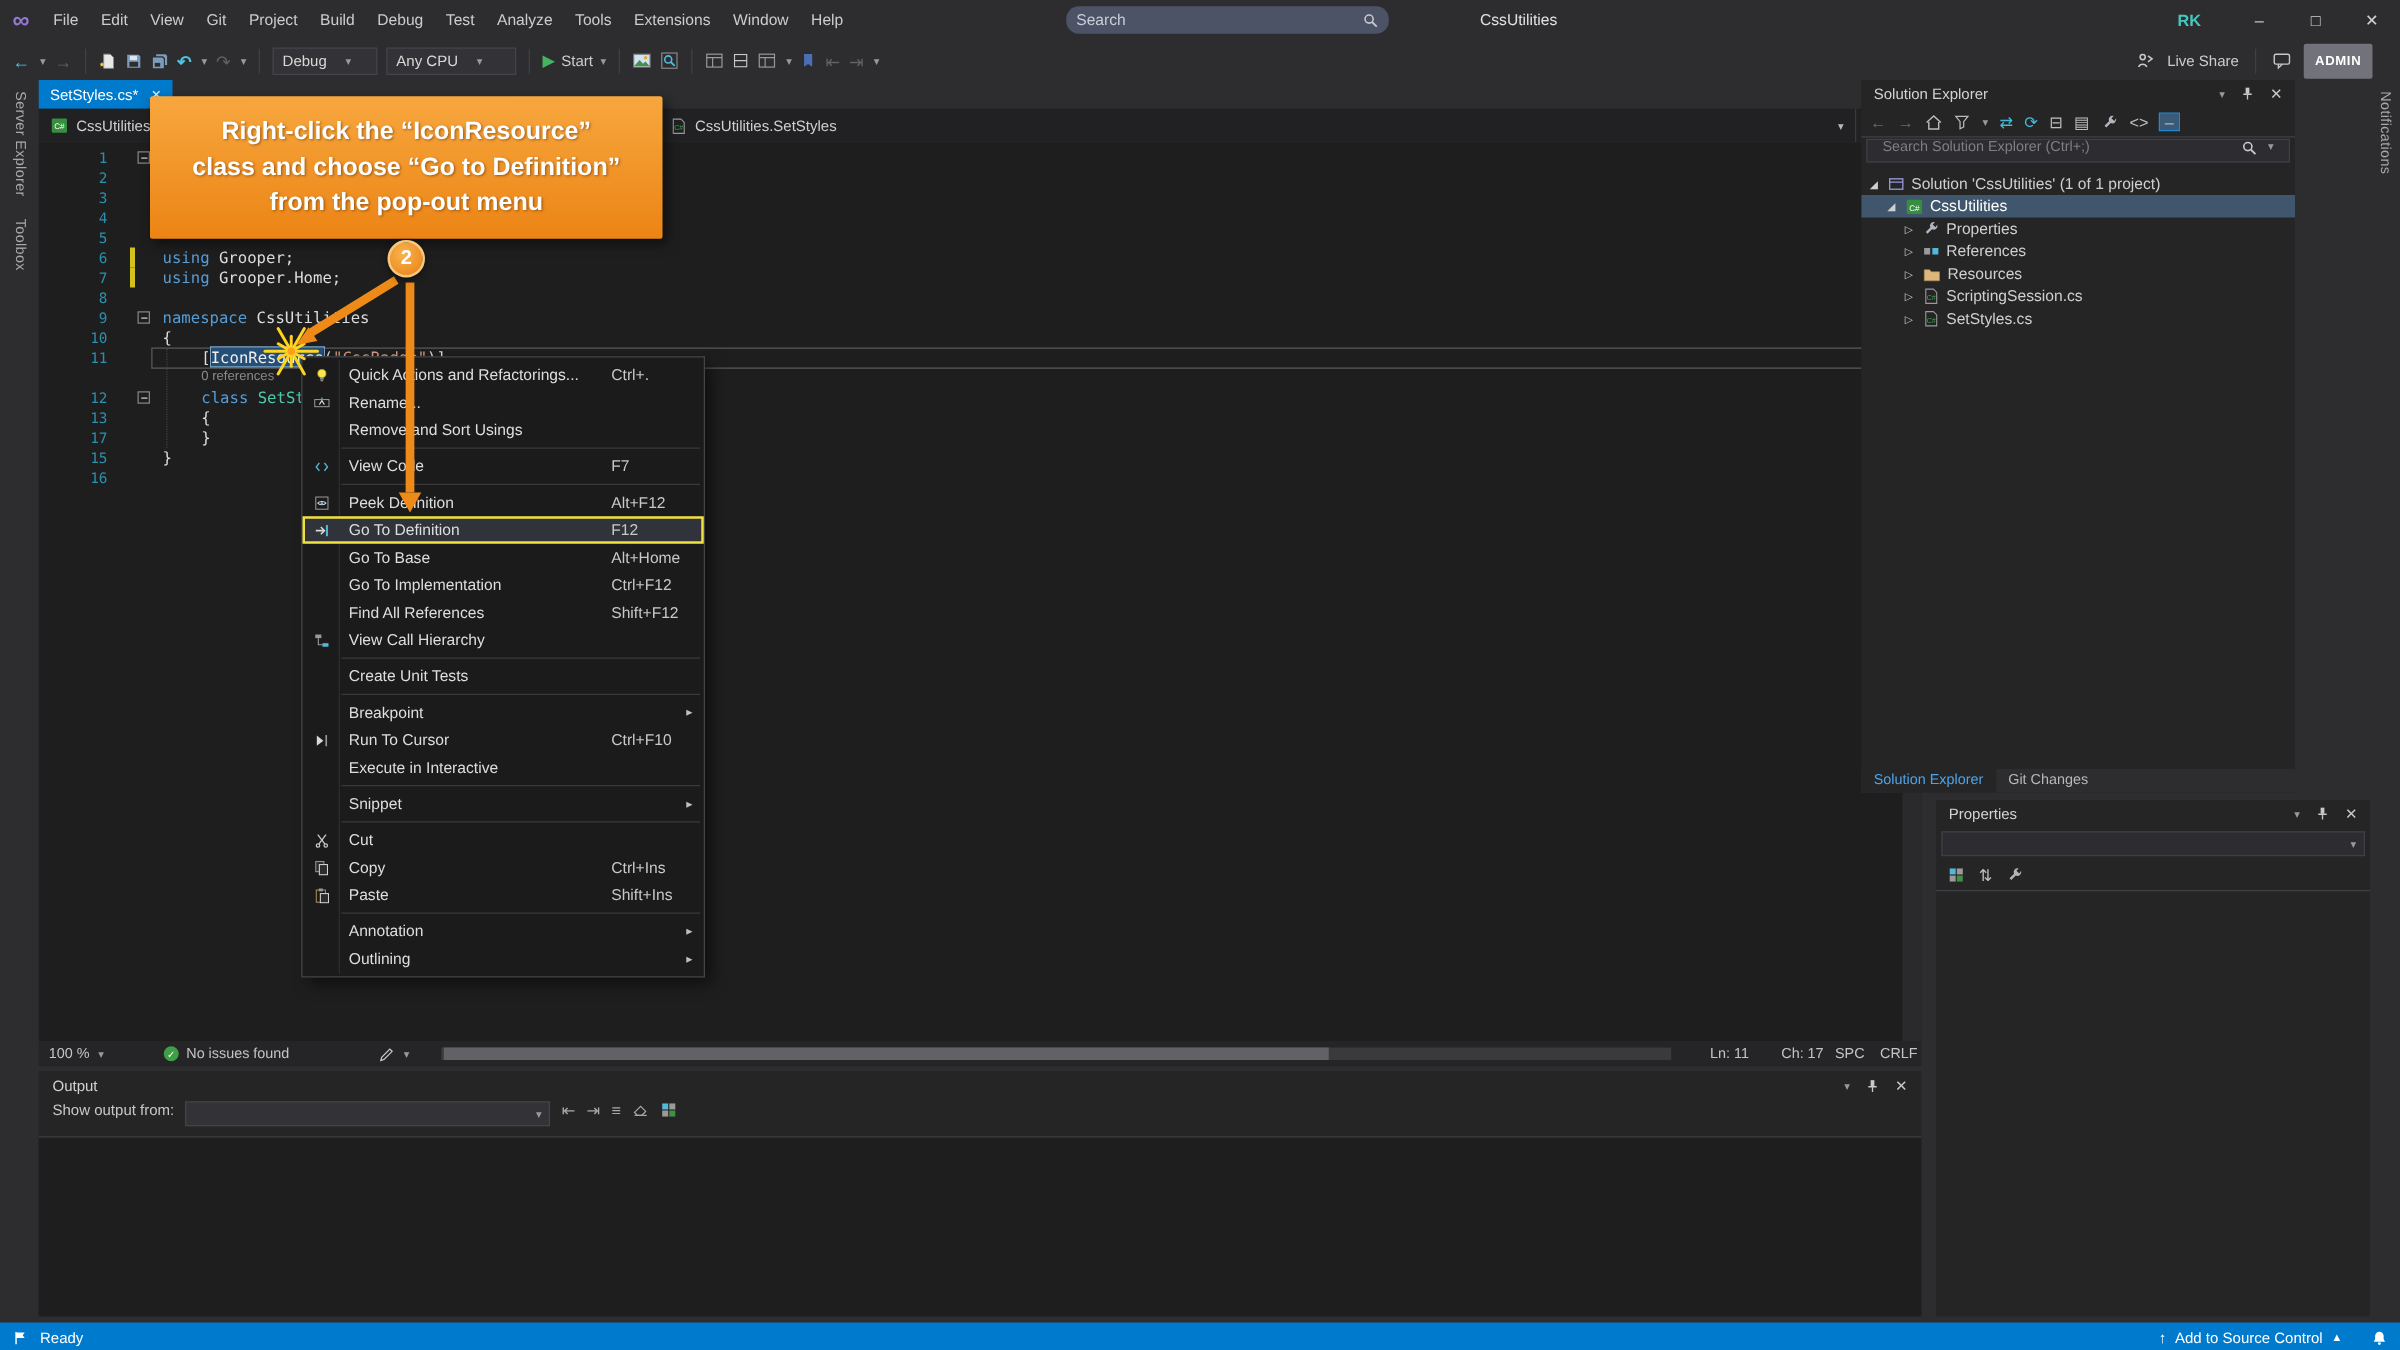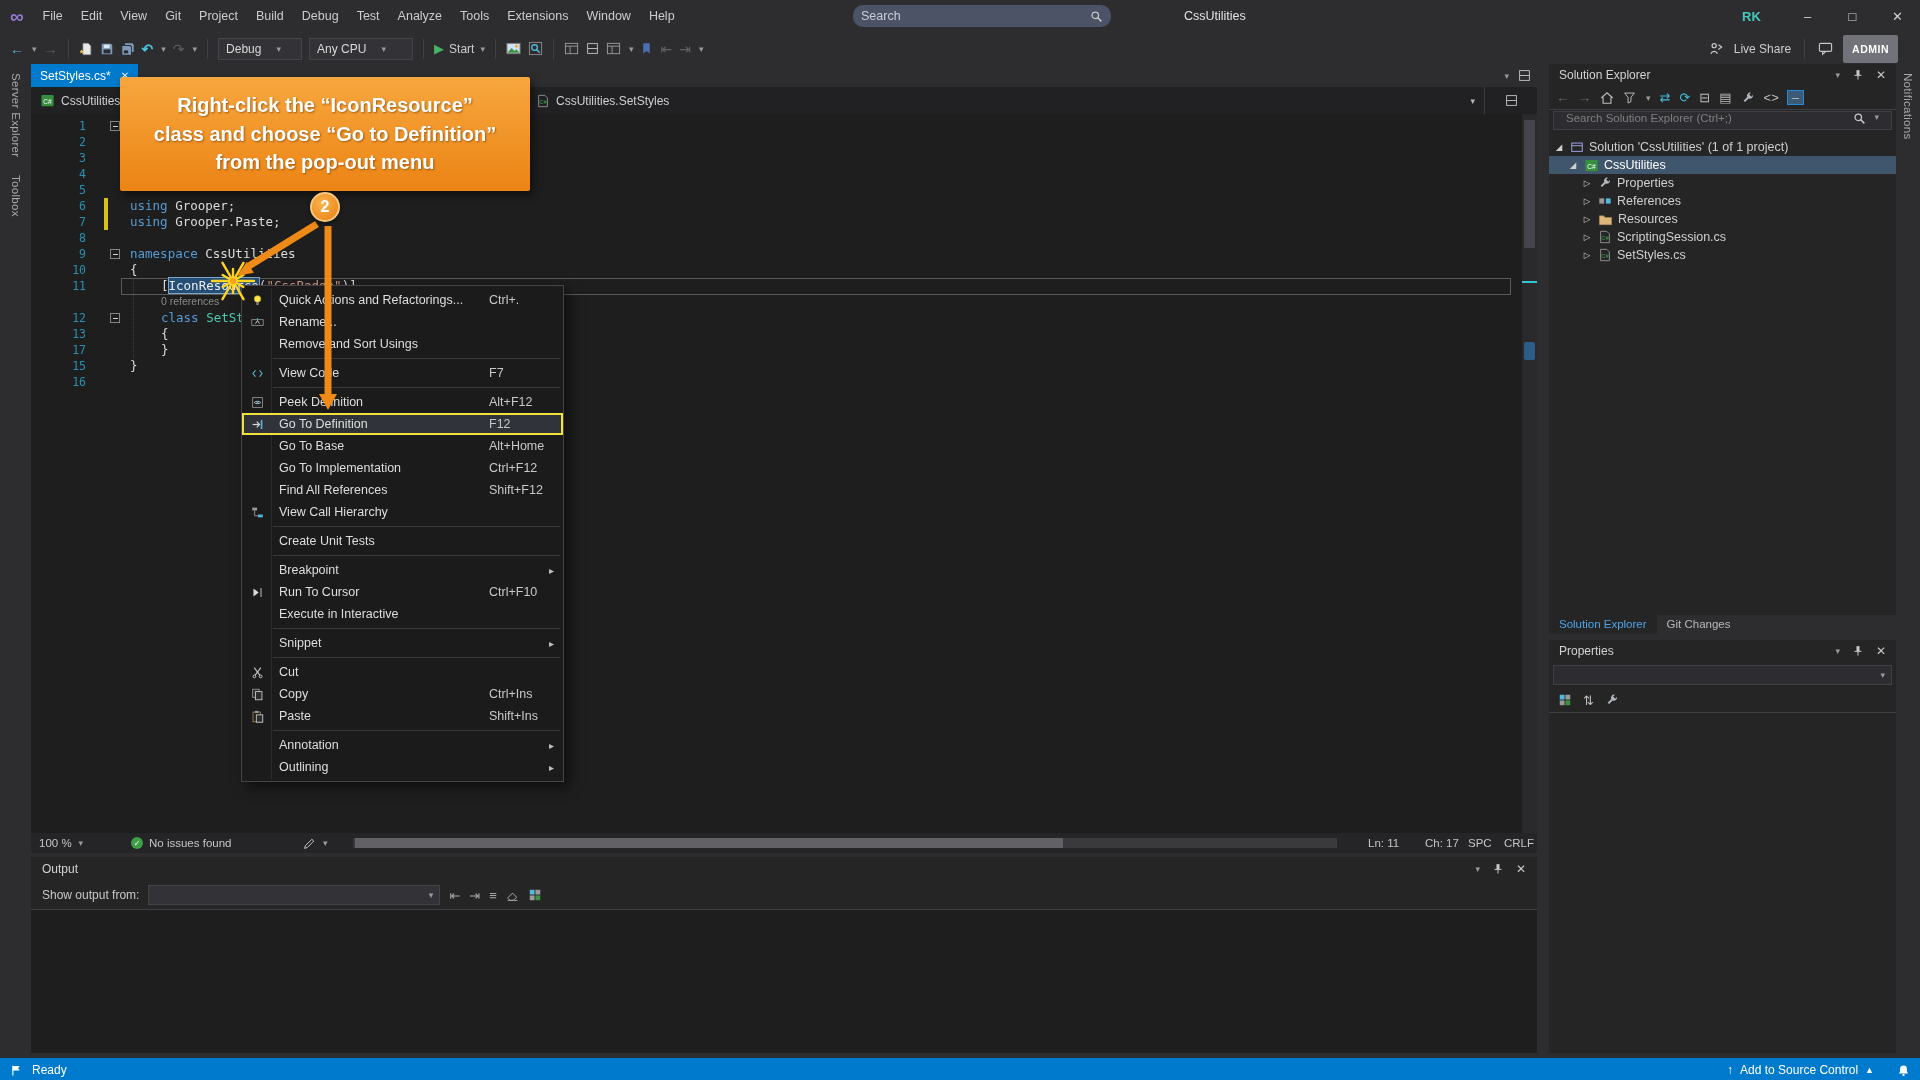--- a/index.html
+++ b/index.html
@@ -69,28 +69,28 @@
   #editor-status{position:absolute;left:31px;top:833px;width:1506px;height:20px;background:#252527;font-size:11.5px;color:#c4c4c4}
   .es{position:absolute;top:0;height:20px;display:flex;align-items:center;gap:6px}
   .okdot{width:12px;height:12px;border-radius:50%;background:#3f9f46;color:#fff;font-size:8px;display:flex;align-items:center;justify-content:center}
   #hsb{position:absolute;left:322px;right:200px;top:5px;height:10px;background:#3a3a3d}
   #hsb .thumb{position:absolute;left:2px;top:0;height:100%;width:72%;background:#626266}
 
   
   #output{position:absolute;left:31px;top:857px;width:1506px;height:196px;background:#252526}
   #output-header{height:24px;display:flex;align-items:center;padding:0 11px;font-size:12px;color:#d2d2d2}
   .hicons{margin-left:auto;display:flex;gap:12px;align-items:center;color:#c8c8c8}
-  #output-controls{height:28px;display:flex;align-items:center;padding:0 11px;gap:9px;font-size:12px;color:#c8c8c8}
+  #output-controls{height:28px;display:flex;align-items:flex-start;padding:0 11px;gap:9px;font-size:12px;color:#c8c8c8}
   #output-combo{width:292px;height:20px;background:#333337;border:1px solid #434349;display:flex;align-items:center;padding:0 6px;box-sizing:border-box}
   #output-combo .caret{margin-left:auto}
   .oic{color:#a8a8a8;font-size:13px;display:inline-flex;align-items:center}
   #output-body{position:absolute;left:0;top:52px;right:0;bottom:0;background:#1e1e1e;border-top:1px solid #3f3f46}
 
   
-  #sx{position:absolute;left:1549px;top:64px;width:347px;height:570px;background:#252526}
+  #sx{position:absolute;left:1489px;top:64px;width:347px;height:570px;background:#252526}
   .panel-header{height:22px;display:flex;align-items:center;padding:0 10px;font-size:12px;color:#d2d2d2}
   #sx-toolbar{height:23px;display:flex;align-items:center;padding:0 7px;gap:9px;border-bottom:1px solid #3f3f46}
   .sxi{color:#bdbdbd;font-size:13px;display:inline-flex;align-items:center;line-height:1}
   .sxi.teal{color:#44b8d4}
   .sxi.dim{color:#6a6a6e}
   .sxi.pressed{background:#3a5a78;outline:1px solid #2489d5;padding:0 4px}
   .search-box{margin:1px 4px;height:19px;background:#2d2d31;border:1px solid #3f3f46;display:flex;align-items:flex-start;padding:0 12px;font-size:11.5px;color:#7f7f7f;gap:7px;box-sizing:border-box}
   .search-box .ph{flex:1;white-space:nowrap;overflow:hidden}
   #sx-tree{position:absolute;left:0;top:74px;right:0;bottom:20px;overflow:hidden}
   .tree-row{height:18px;display:flex;align-items:center;gap:5px;font-size:12.5px;color:#cfcfcf;box-sizing:border-box}
@@ -354,21 +354,21 @@
           <span class="ctext" style="left: 99px;"></span>
         </div>
         <div class="code-row">
           <span class="ln">6</span>
           <span class="chg"></span>
           <span class="ctext" style="left: 99px;"><span class="c-k">using</span><span class="c-p"> Grooper;</span></span>
         </div>
         <div class="code-row">
           <span class="ln">7</span>
           <span class="chg"></span>
-          <span class="ctext" style="left: 99px;"><span class="c-k">using</span><span class="c-p"> Grooper.Paste;</span></span>
+          <span class="ctext" style="left: 99px;"><span class="c-k">using</span><span class="c-p"> Grooper.Home;</span></span>
         </div>
         <div class="code-row">
           <span class="ln">8</span>
           <span class="ctext" style="left: 99px;"></span>
         </div>
         <div class="code-row">
           <span class="ln">9</span>
           <span class="fold"></span>
           <span class="ctext" style="left: 99px;"><span class="c-k">namespace</span><span class="c-p"> CssUtilities</span></span>
         </div>

